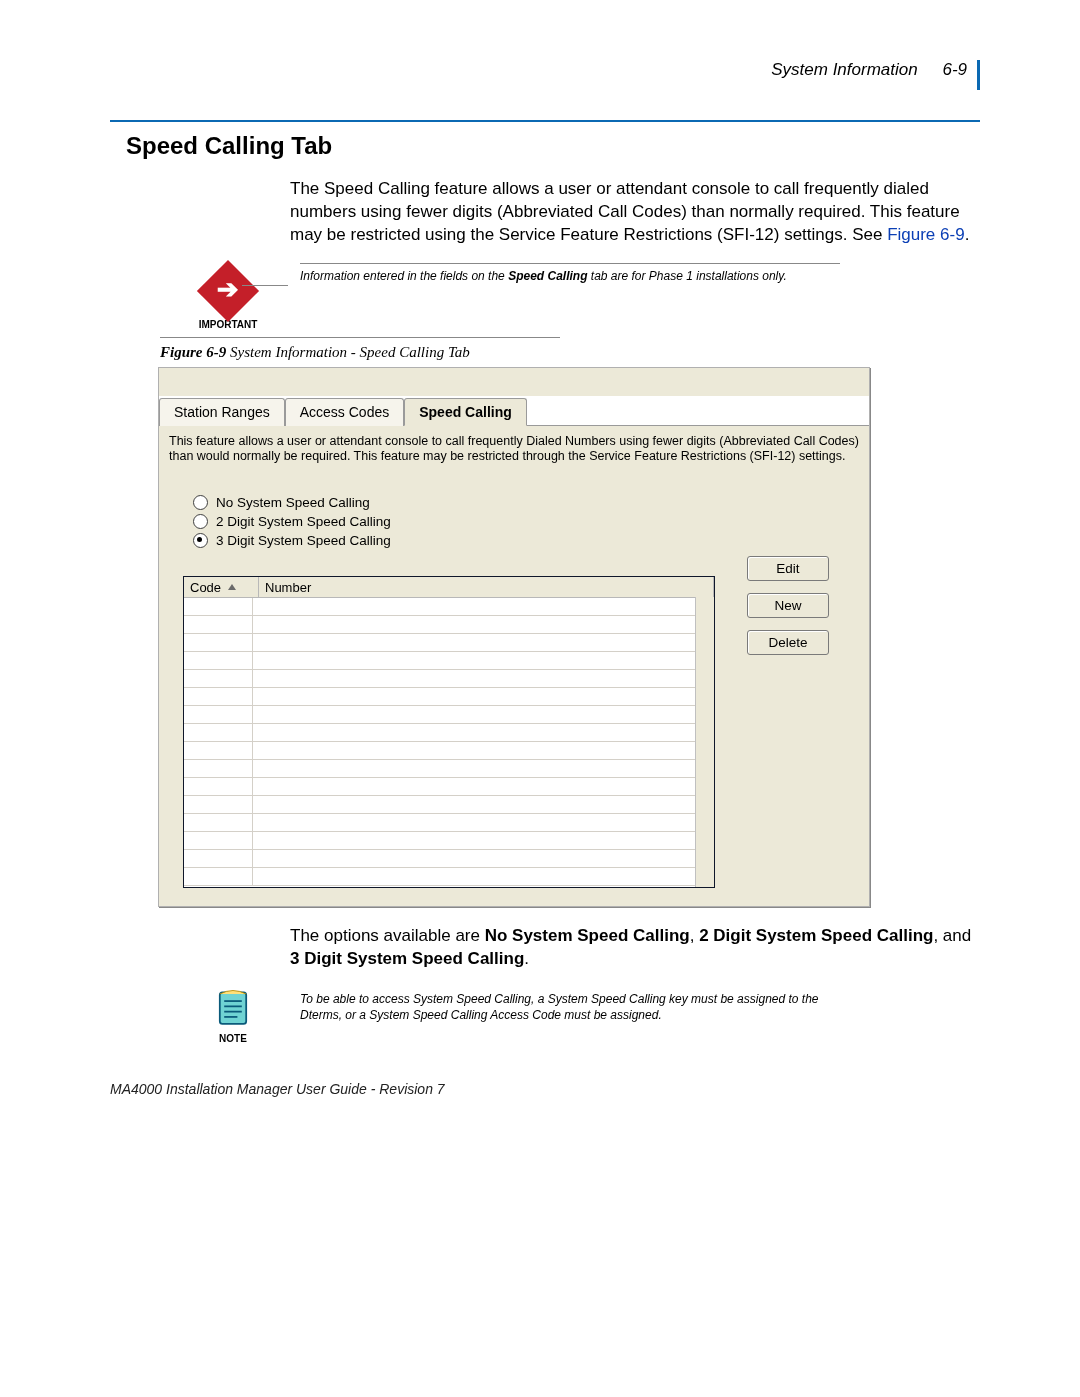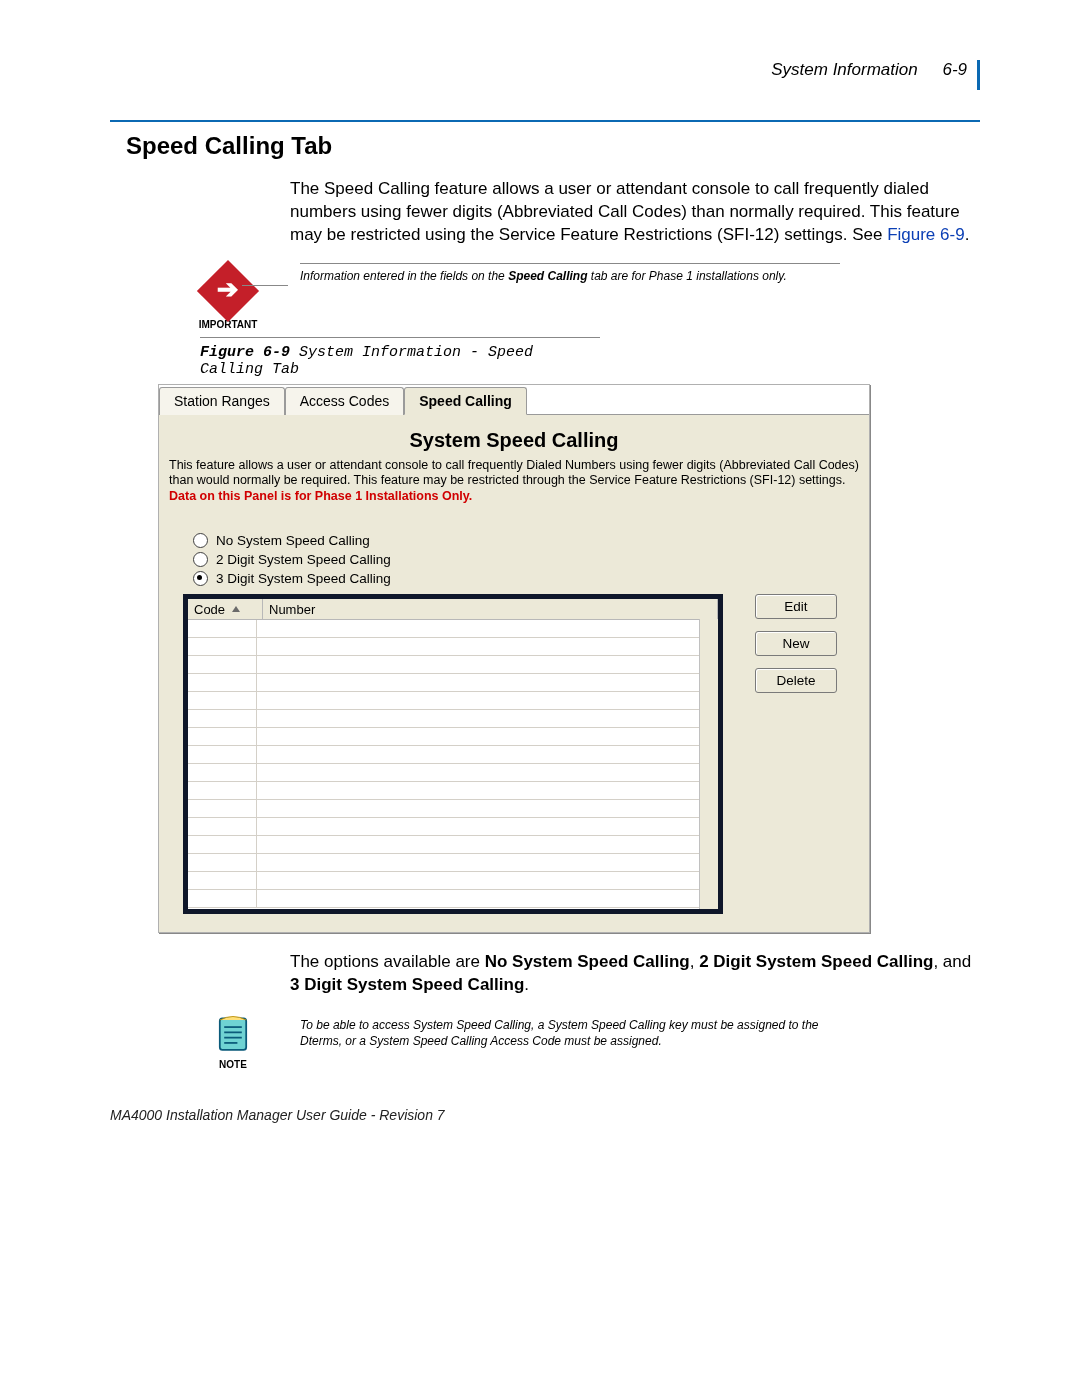--- a/index.html
+++ b/index.html
@@ -94,42 +94,42 @@
     width: 540px;
   }
   .figure-caption-wrap {
     margin-left: 50px;
     margin-top: 10px;
     margin-bottom: 6px;
   }
   .figure-caption {
     border-top: 1px solid #888;
     padding-top: 6px;
-    font-family: Liberation Mono, monospace;
+    font-family: Liberation Serif, serif;
     font-style: italic;
     font-size: 15px;
     width: 400px;
-    margin-left: 40px;
   }
   .figure-caption b { font-style: italic; font-weight: bold; }
   
   .panel {
     margin-left: 48px;
     width: 710px;
     background: #ece9d8;
     border: 1px solid #b0b0b0;
     font-family: Tahoma, Arial, sans-serif;
     font-size: 13px;
     box-shadow: 1px 1px 0 #888;
   }
   .tabs {
     display: flex;
     padding: 2px 0 0 0;
     background: #fff;
     border-bottom: 1px solid #9a9a9a;
+    margin-top: 28px;
   }
   .tab {
     border: 1px solid #9a9a9a;
     border-bottom: none;
     padding: 5px 14px;
     margin-right: 0;
     margin-bottom: -1px;
     background: #f6f4ec;
     font-size: 14px;
     border-top-left-radius: 3px;
@@ -165,27 +165,28 @@
     content: ""; position: absolute; width: 5px; height: 5px; background: #000;
     border-radius: 50%; left: 3px; top: 3px;
   }
   .grid-area {
     display: flex;
     gap: 32px;
     margin-top: 6px;
     align-items: flex-start;
   }
   .grid {
-    border: 5px solid #0f172a;
+    border: 1px solid #0f172a;
     background: #fff;
     width: 530px;
     height: 310px;
     overflow: hidden;
     position: relative;
     margin-left: 14px;
+    margin-top: 20px;
   }
   .grid-header {
     display: flex;
     background: #ece9d8;
     border-bottom: 1px solid #b8b8b8;
     height: 20px;
     font-size: 13px;
   }
   .grid-header .col {
     border-right: 1px solid #b8b8b8;
@@ -285,23 +286,21 @@
     </div>
   </div>
 
   <div class="panel">
     <div class="tabs">
       <div class="tab">Station Ranges</div>
       <div class="tab">Access Codes</div>
       <div class="tab active">Speed Calling</div>
     </div>
     <div class="panel-inner">
-      <div class="panel-title">System Speed Calling</div>
       <div class="panel-desc">This feature allows a user or attendant console to call frequently Dialed Numbers using fewer digits (Abbreviated Call Codes) than would normally be required.  This feature may be restricted through the Service Feature Restrictions (SFI-12) settings.</div>
-      <div class="panel-warn">Data on this Panel is for Phase 1 Installations Only.</div>
 
       <div class="radio-group">
         <div class="radio-row">
           <span class="radio"></span>
           <span>No System Speed Calling</span>
         </div>
         <div class="radio-row">
           <span class="radio"></span>
           <span>2 Digit System Speed Calling</span>
         </div>

